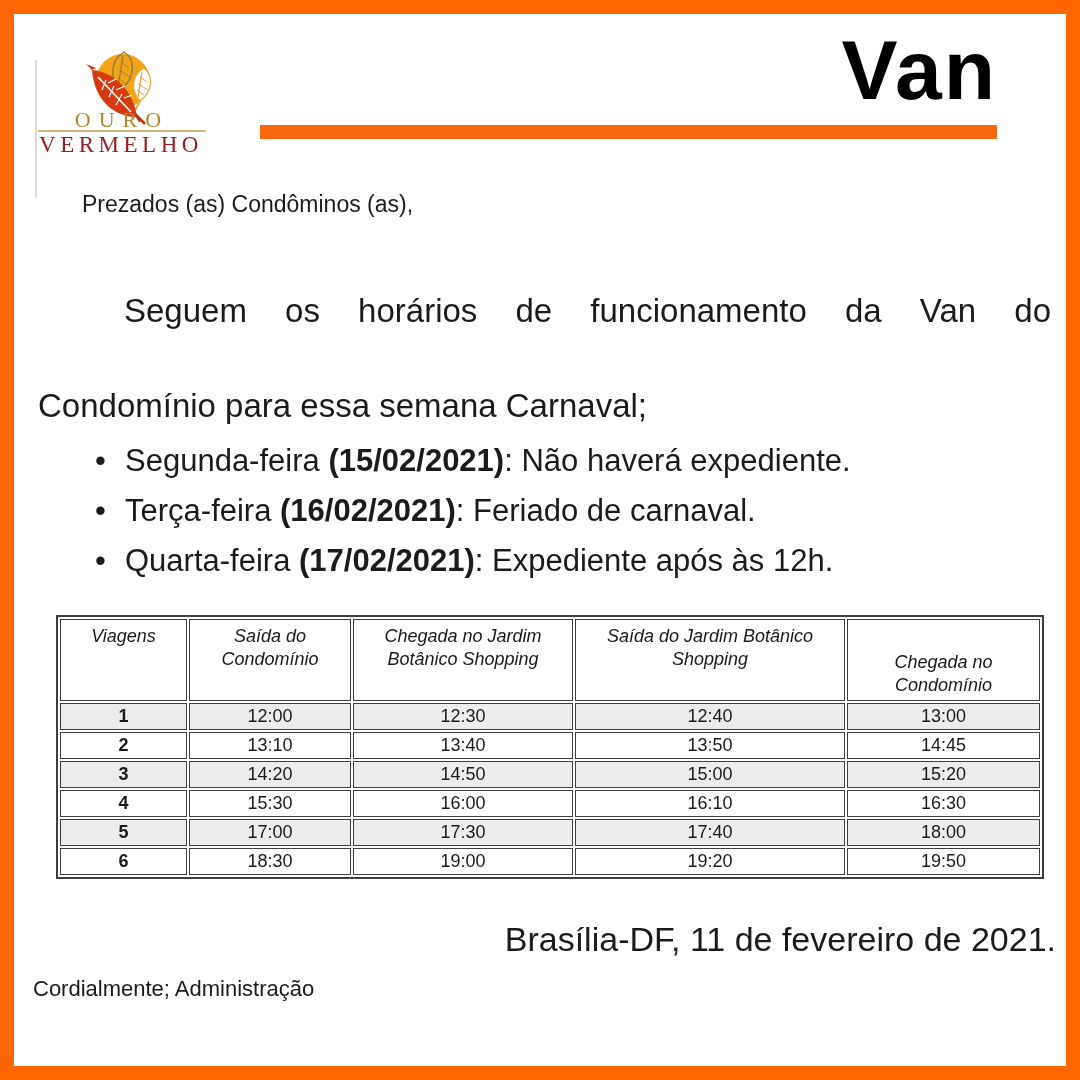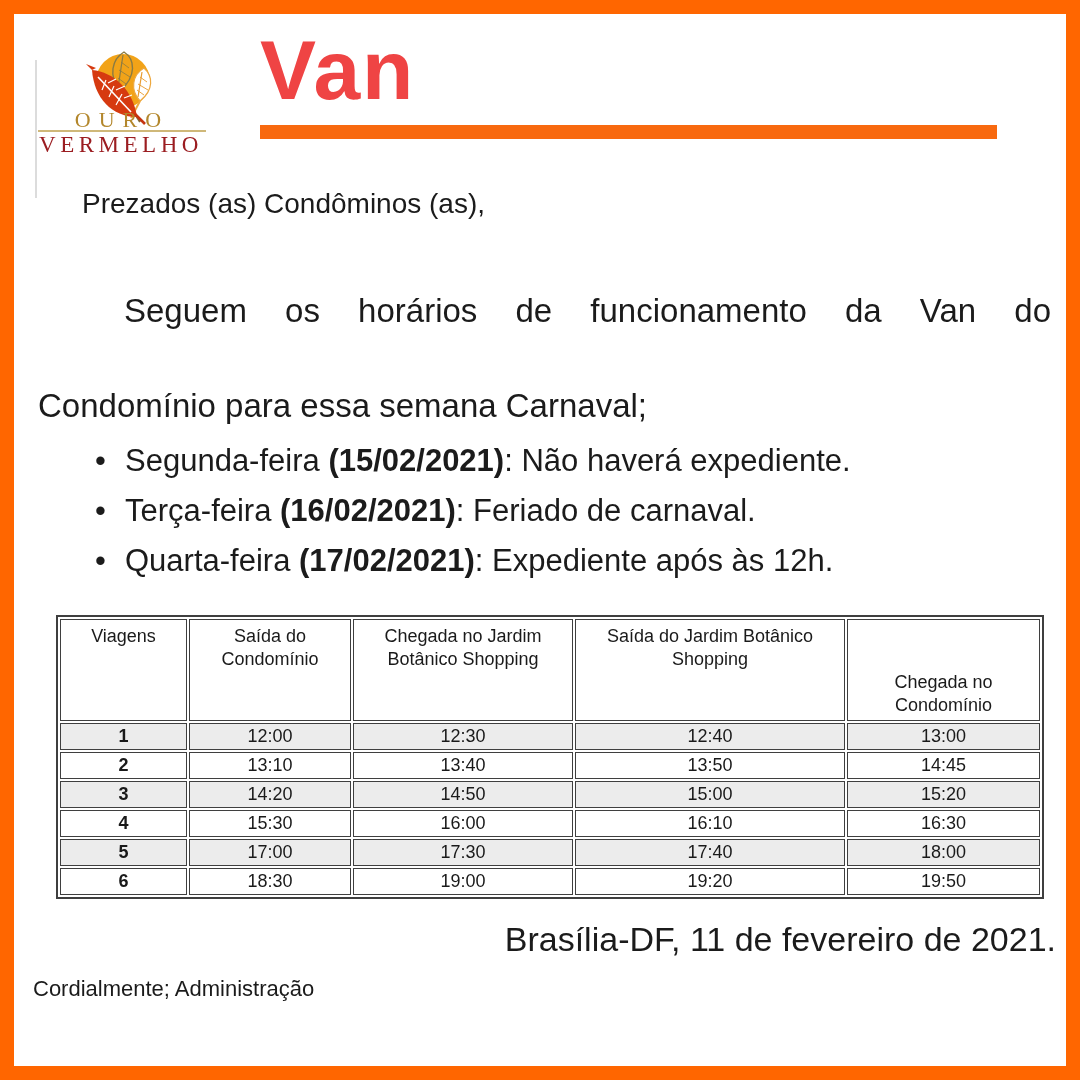--- a/index.html
+++ b/index.html
@@ -16,32 +16,32 @@
 
   .edge-line {
     position: absolute; left: 35px; top: 60px; width: 2px; height: 138px;
     background: #dcdcdc;
   }
 
   .logo { position: absolute; left: 36px; top: 28px; width: 205px; height: 132px; }
 
   .title {
     position: absolute; left: 260px; top: 24px; width: 737px;
-    text-align: left; font-size: 84px; line-height: 92px; font-weight: bold;
-    letter-spacing: 2px; color: #ef4444;
+    text-align: right; font-size: 84px; line-height: 92px; font-weight: bold;
+    letter-spacing: 2px; color: #000000;
   }
   .title-bar {
     position: absolute; left: 260px; top: 125px; width: 737px; height: 14px;
     background: #F8690F;
   }
 
   .body-text { color: #1b1b1b; }
 
   .greeting {
-    position: absolute; left: 82px; top: 183px; font-size: 28px; line-height: 42px;
+    position: absolute; left: 82px; top: 183px; font-size: 23px; line-height: 42px;
   }
 
   .para {
     position: absolute; left: 38px; top: 284px; width: 1013px;
     font-size: 33px; line-height: 53px;
   }
   .para-line1 { text-indent: 86px; text-align: justify; text-align-last: justify; }
   .para-line2 { text-align: left; margin-top: 42px; }
 
   .bullets {
@@ -52,21 +52,21 @@
   .bullets li .marker { position: absolute; left: 0; top: 0; }
   .bullets li b { font-weight: 700; }
 
   table.schedule {
     position: absolute; left: 56px; top: 615px; width: 972px;
     border-collapse: separate; border-spacing: 2px;
     border: 2px solid #3f3f3f; table-layout: fixed;
     font-size: 18px; color: #1a1a1a; background: #ffffff;
   }
   table.schedule th, table.schedule td { border: 1px solid #3f3f3f; text-align: center; }
-  table.schedule thead tr { height: 102px; }
+  table.schedule thead tr { height: 82px; font-style: italic; }
   table.schedule th {
     font-weight: normal; vertical-align: top; padding: 5px 4px 2px;
     line-height: 23px;
   }
   table.schedule th.valign-bottom { vertical-align: bottom; padding-bottom: 3px; }
   table.schedule td { height: 27px; line-height: 25px; padding: 0; }
   table.schedule tr.shade td { background: #ECECEC; }
   table.schedule td.trip { font-weight: bold; }
 
   .dateline {

